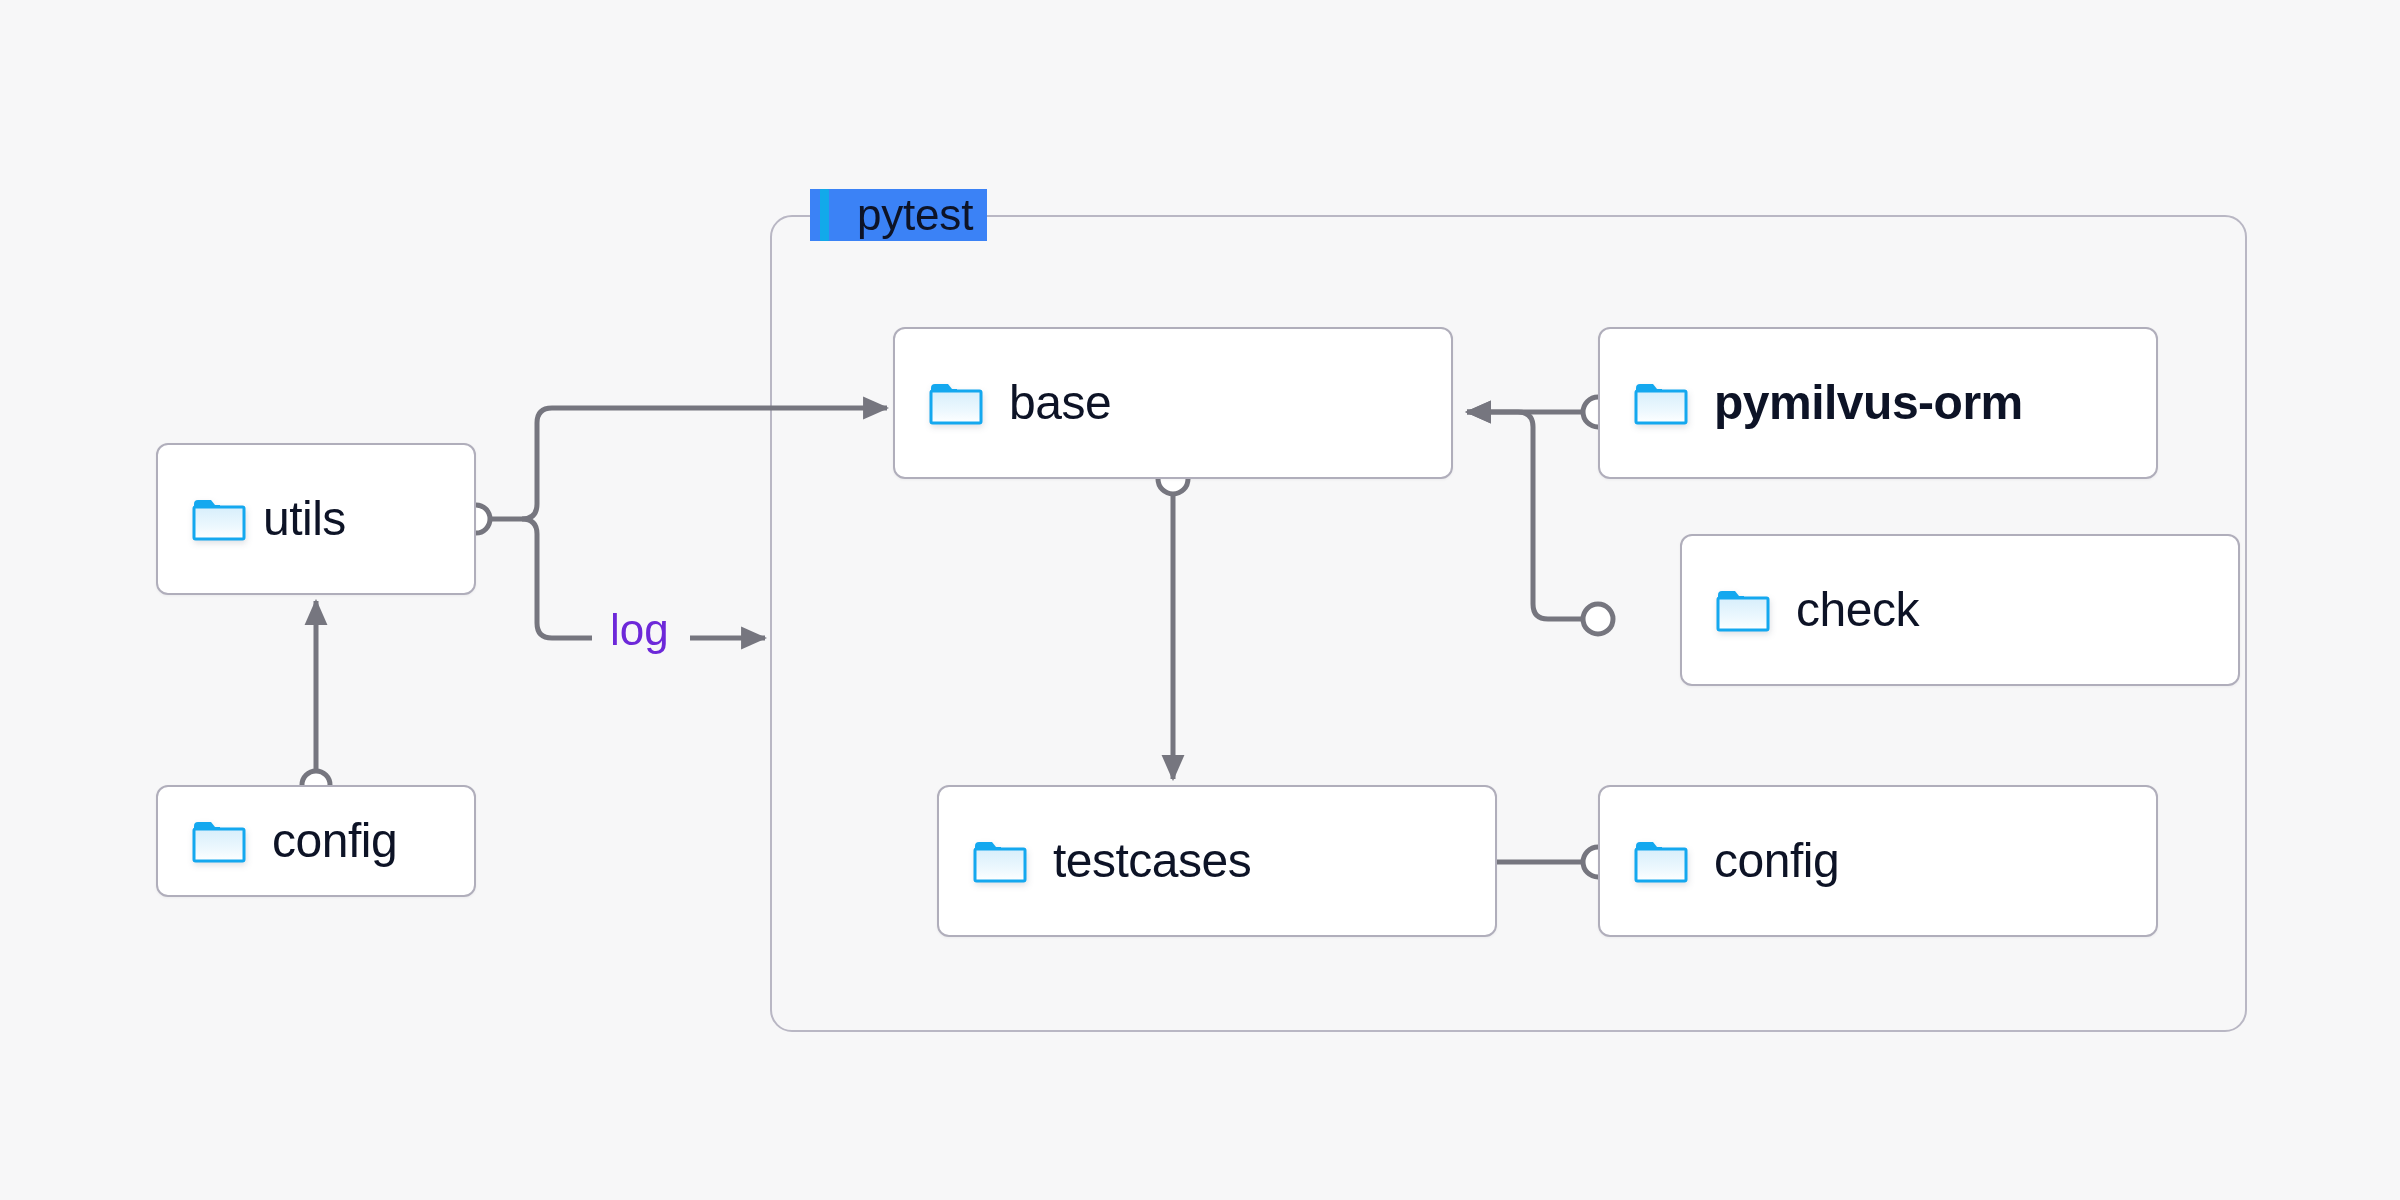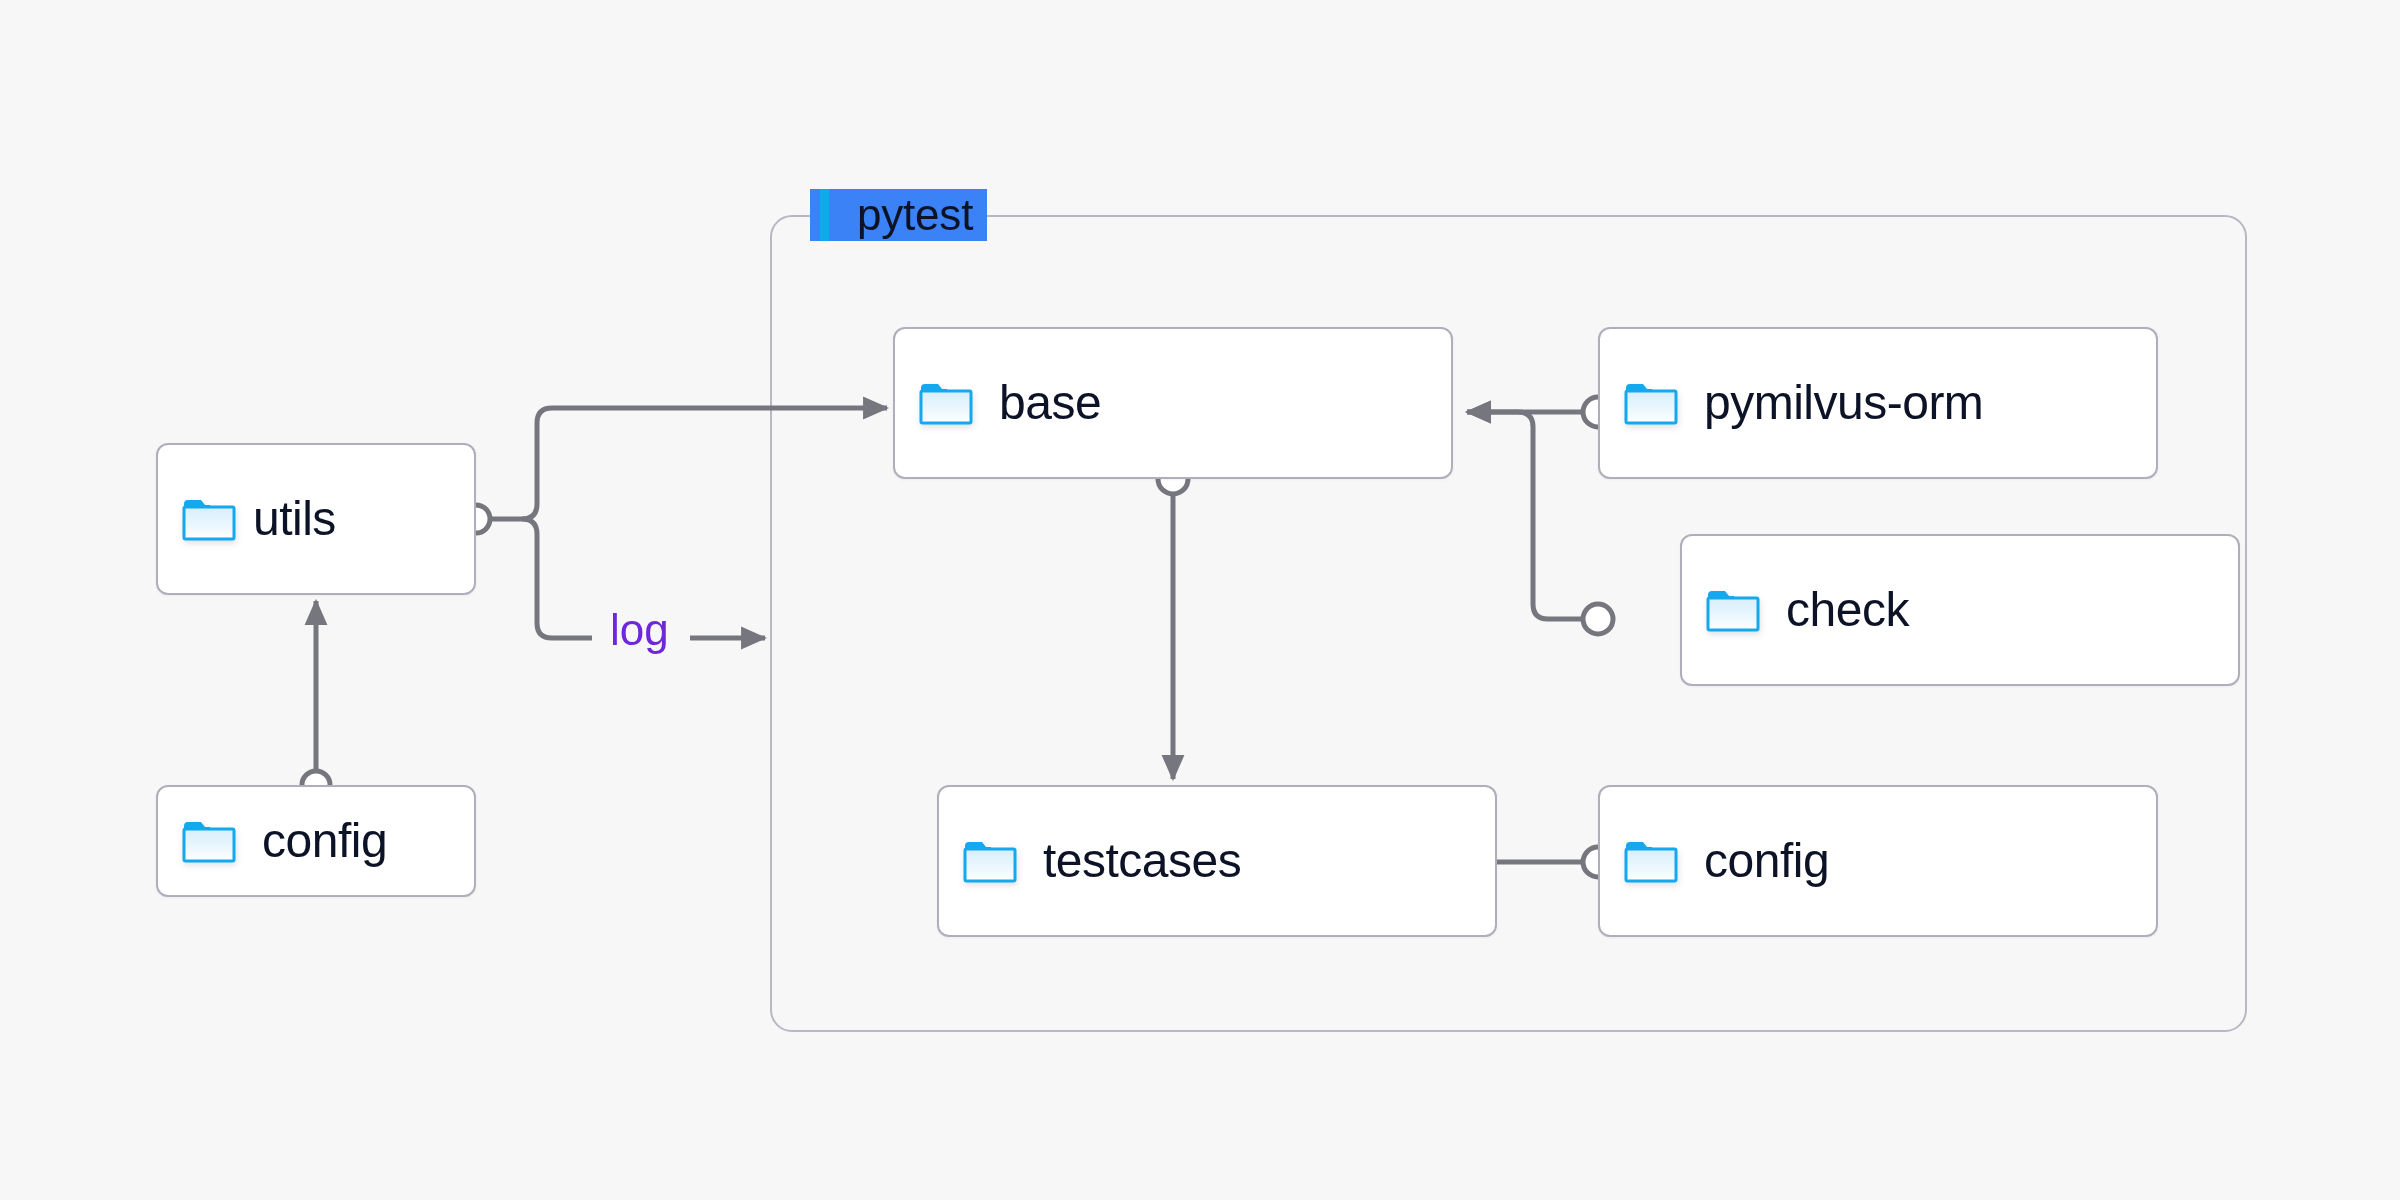--- a/index.html
+++ b/index.html
@@ -51,21 +51,21 @@
   }
   
   .node {
     position: absolute;
     box-sizing: border-box;
     background: #ffffff;
     border: 2px solid #b0aebb;
     border-radius: 12px;
     display: flex;
     align-items: center;
-    padding-left: 24px;
+    padding-left: 34px;
     gap: 26px;
     box-shadow: 0 1px 3px rgba(20,20,40,0.05);
   }
   .node-label {
     font-size: 48px;
     color: #0d1326;
     line-height: 1;
     letter-spacing: -0.5px;
     white-space: nowrap;
   }
@@ -208,21 +208,21 @@
           <defs>
             <linearGradient id="fg1" x1="0" y1="0" x2="0" y2="1">
               <stop offset="0%" stop-color="#d7eefb"></stop>
               <stop offset="60%" stop-color="#ecf8fe"></stop>
               <stop offset="100%" stop-color="#ffffff"></stop>
             </linearGradient>
           </defs>
         </svg>
         <span class="node-label">testcases</span>
       </div>
-      <div class="node" style="left: 1598px; top: 327px; width: 560px; height: 152px;">
+      <div class="node" style="left: 1598px; top: 327px; width: 560px; height: 152px; font-weight: bold;">
         <svg class="folder-icon" viewBox="0 0 54 46" xmlns="http://www.w3.org/2000/svg">
           <path d="M2 8 a4 4 0 0 1 4-4 h13 l4 5 h5 v4 h-26 z" fill="#14a8ef"></path>
           <rect x="2" y="11" width="50" height="32" rx="1.5" fill="url(#fg1)" stroke="#14a8ef" stroke-width="3"></rect>
           <defs>
             <linearGradient id="fg1" x1="0" y1="0" x2="0" y2="1">
               <stop offset="0%" stop-color="#d7eefb"></stop>
               <stop offset="60%" stop-color="#ecf8fe"></stop>
               <stop offset="100%" stop-color="#ffffff"></stop>
             </linearGradient>
           </defs>

